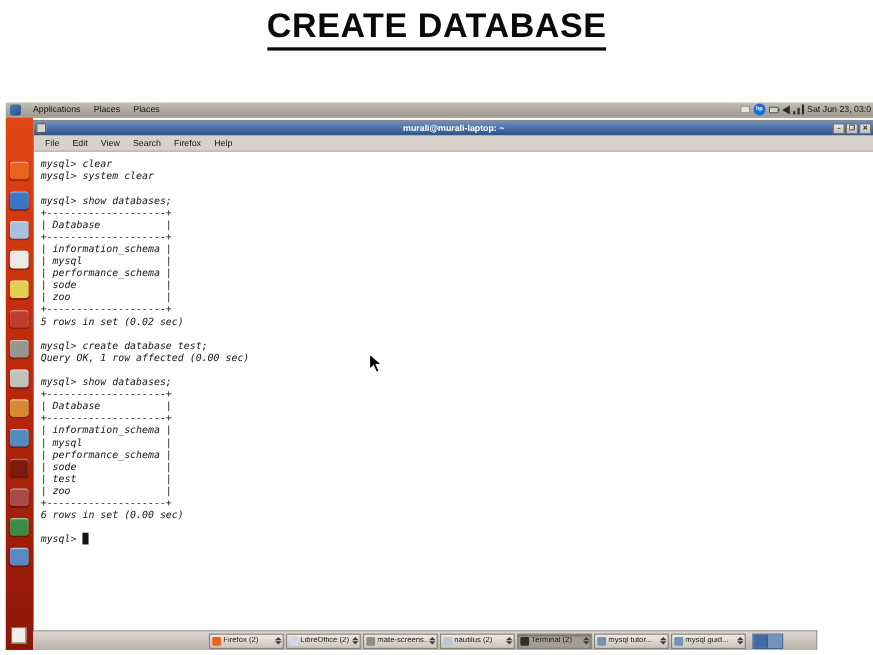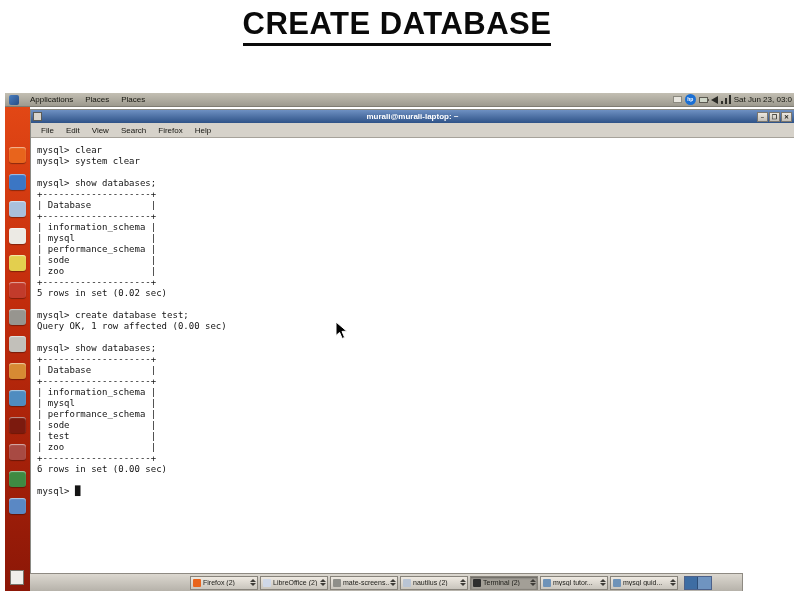--- a/index.html
+++ b/index.html
@@ -81,21 +81,21 @@
   }
   .menubar {
     height:15px; background:#d6d2ca; border-bottom:1px solid #a6a29a;
     display:flex; align-items:center; padding-left:4px; font-size:8px; color:#161612;
   }
   .menu-item { padding:0 6px; }
   .term { position:absolute; top:28px; left:0; right:0; bottom:0; background:#ffffff; overflow:hidden; }
   .term pre {
     margin:0; padding:7px 0 0 6px;
     font-family:"DejaVu Sans Mono", monospace;
-    font-size:9px; line-height:11px; color:#141414; white-space:pre;
+    font-size:9px; line-height:11px; color:#141414; white-space:pre;font-style:italic;
   }
 
   
   .taskbar {
     position:absolute; left:25px; bottom:0; width:713px; height:18px;
     background:linear-gradient(#dcd8d0,#b6b2aa);
     border-top:1px solid #8e8a82; border-right:1px solid #8e8a82;
     display:flex; align-items:center;
   }
   .tb-buttons { display:flex; margin-left:160px; }

